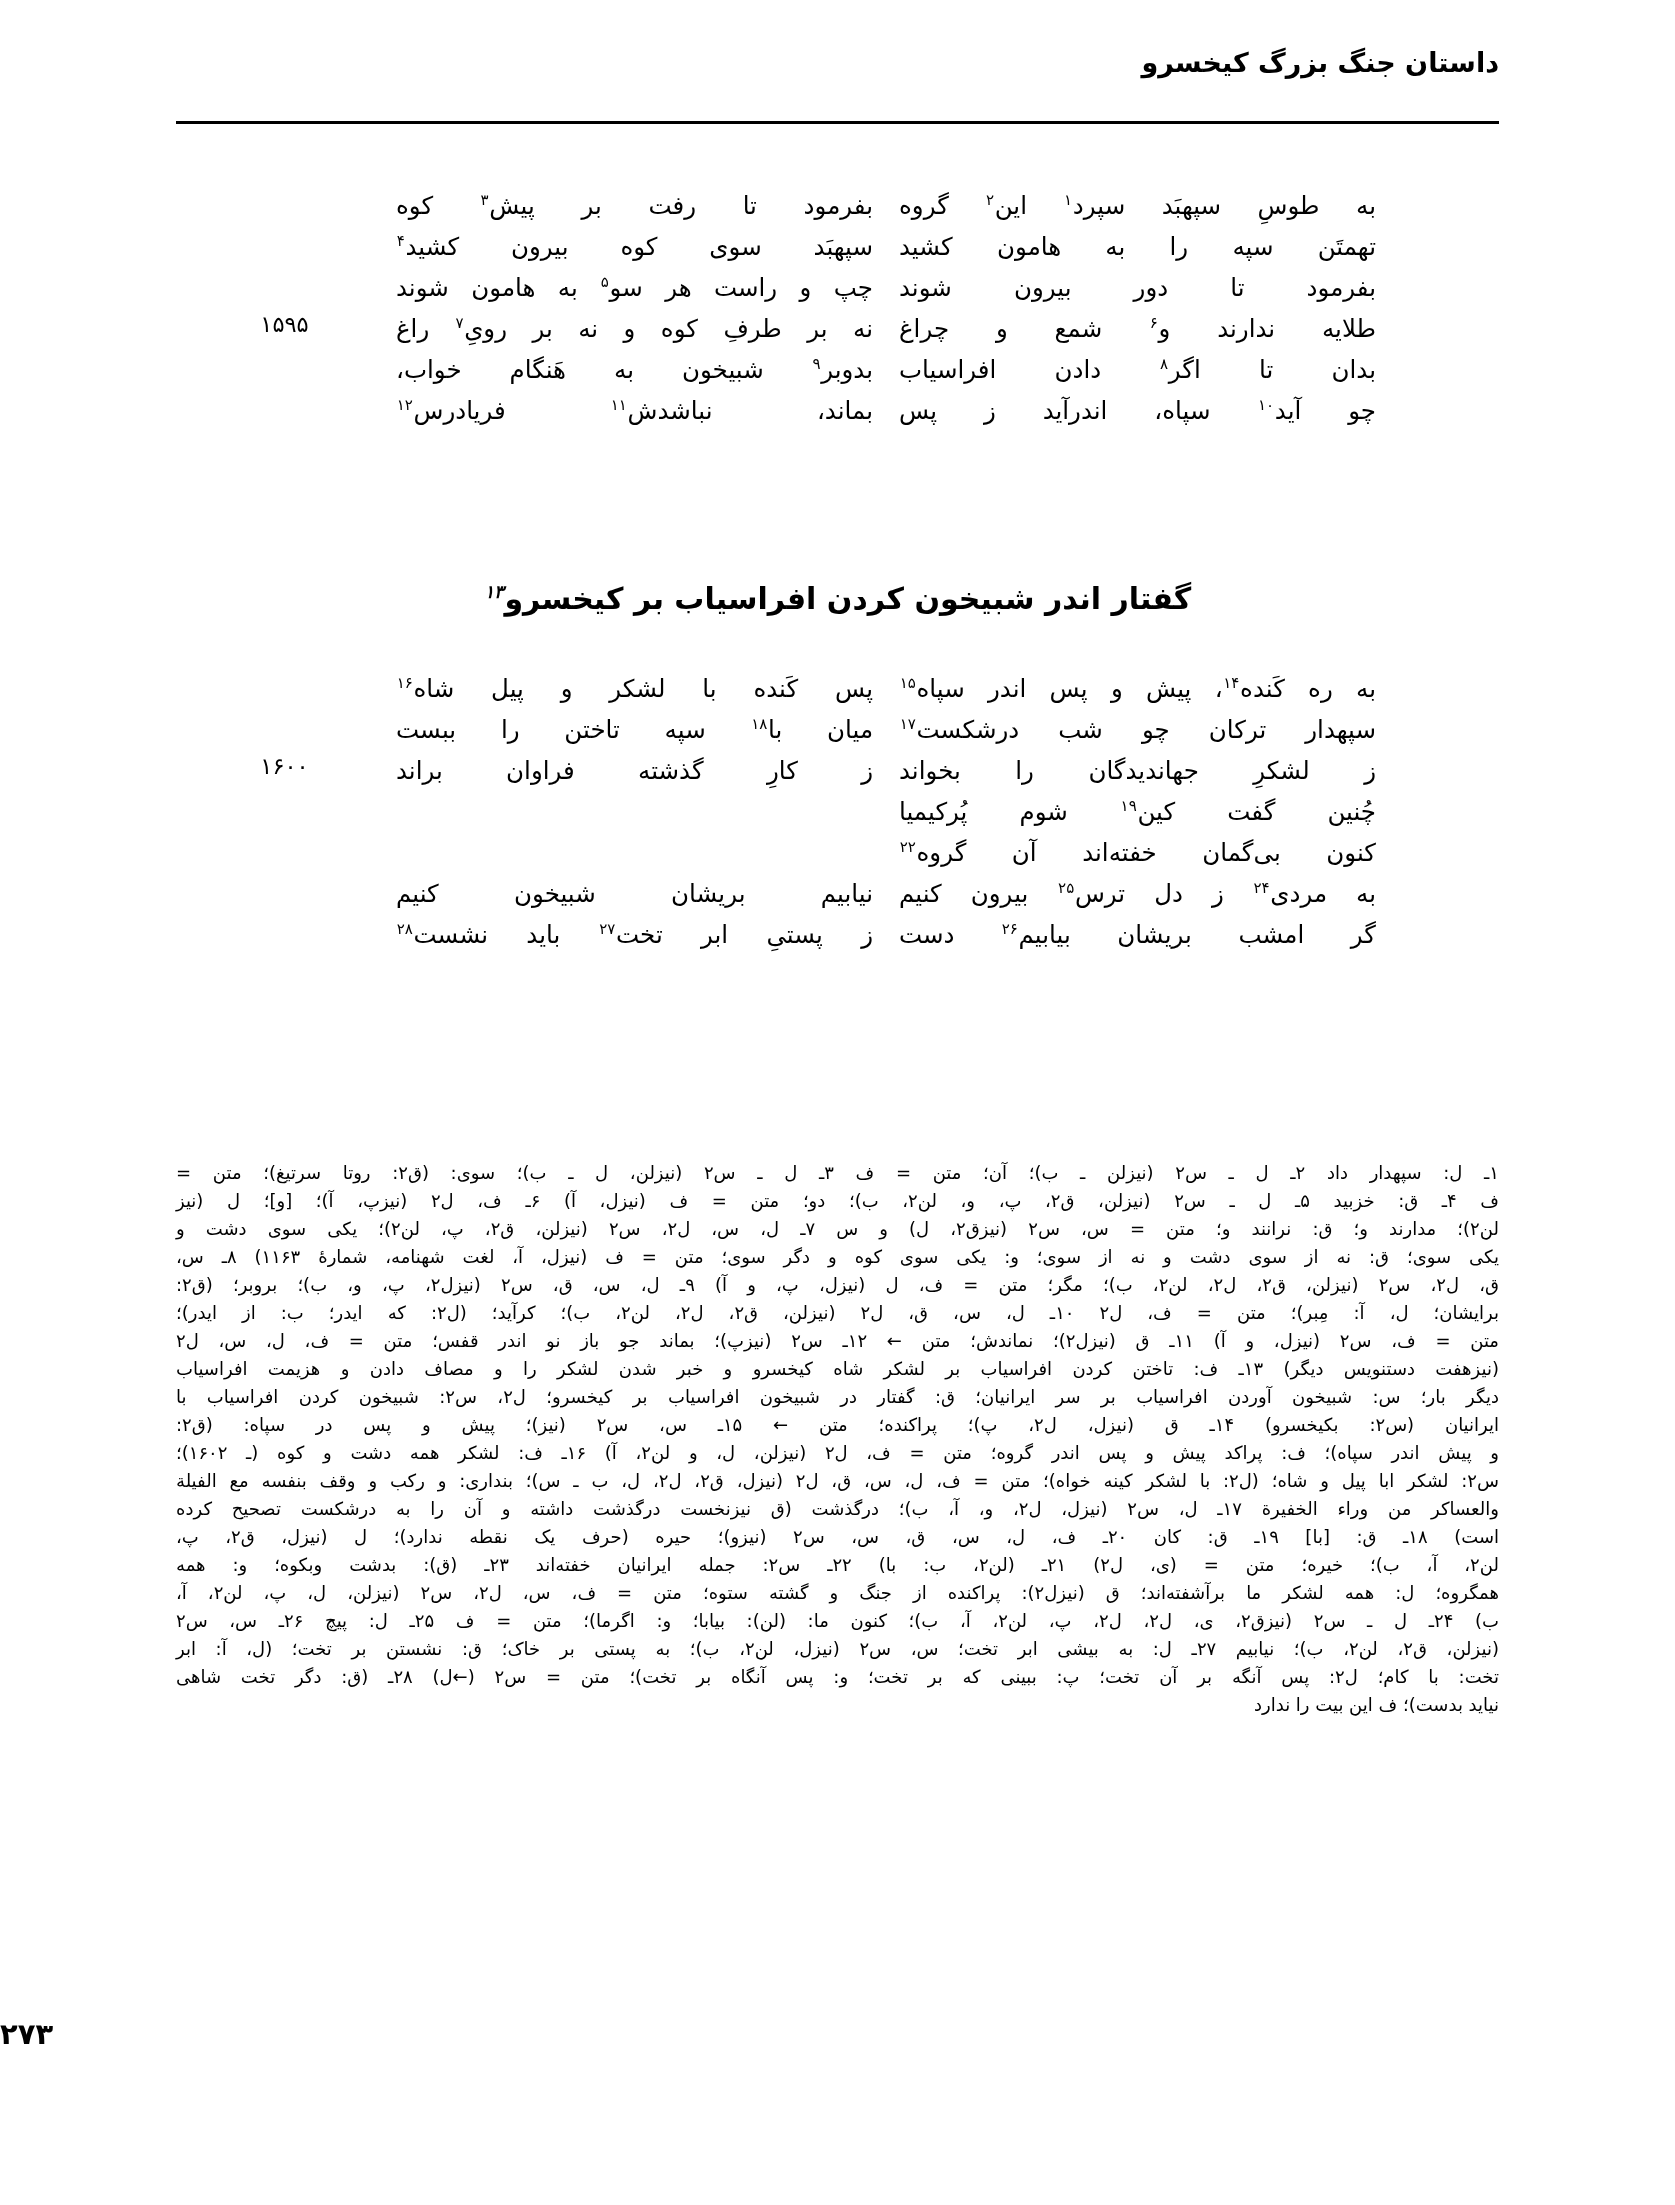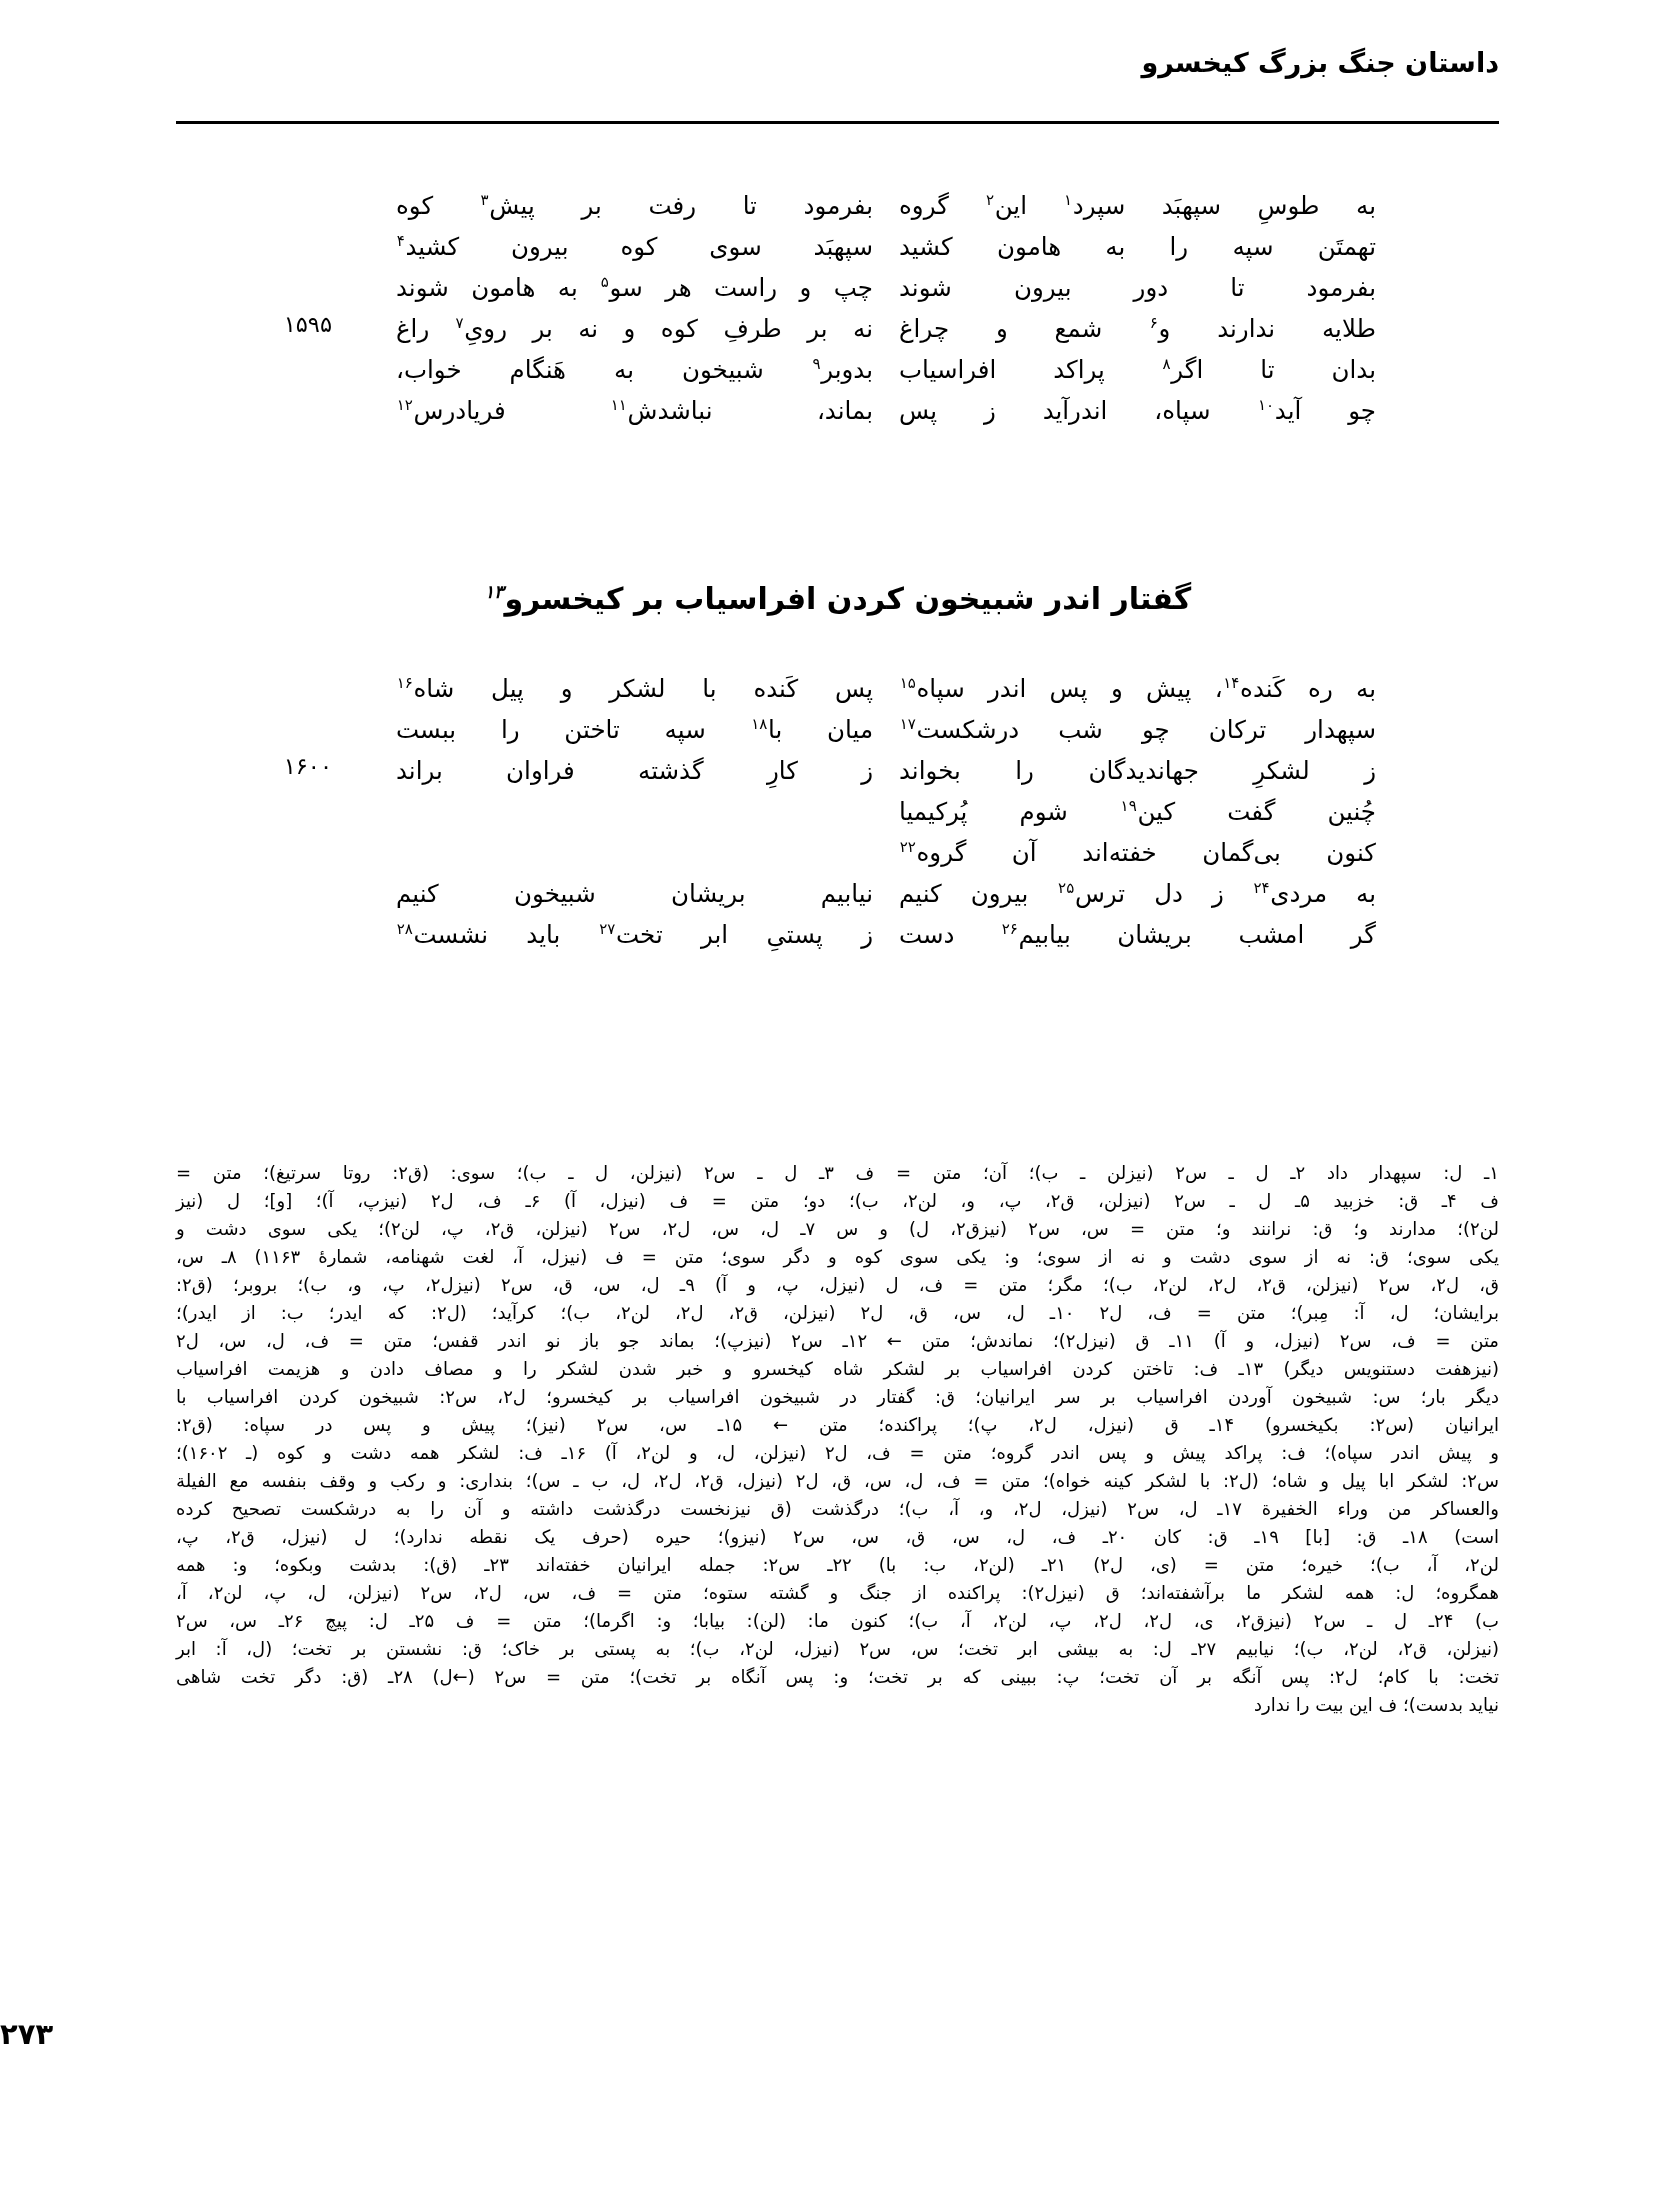--- a/index.html
+++ b/index.html
@@ -69,21 +69,21 @@
     height: 41px;
     width: 100%;
   }
   .bayt-number {
     position: absolute;
     right: 1167px;
     top: 2.7px;
     width: 95px;
     font-size: 22.5px;
     letter-spacing: 0.7px;
-    text-align: right;
+    text-align: center;
     direction: ltr;
     unicode-bidi: isolate;
   }
   .hemistich {
     font-size: 24.5px;
     line-height: 41px;
     white-space: nowrap;
     overflow: visible;
   }
   .hemistich.first {
@@ -181,21 +181,21 @@
       <div class="bayt">
         <div class="hemistich first"><span class="w">بفرمود</span> <span class="w">تا</span> <span class="w">دور</span> <span class="w">بیرون</span> <span class="w">شوند</span></div>
         <div class="hemistich second"><span class="w">چپ</span> <span class="w">و</span> <span class="w">راست</span> <span class="w">هر</span> <span class="w">سو<sup class="fn">۵</sup></span> <span class="w">به</span> <span class="w">هامون</span> <span class="w">شوند</span></div>
       </div>
       <div class="bayt">
         <div class="bayt-number">۱۵۹۵</div>
         <div class="hemistich first"><span class="w">طلایه</span> <span class="w">ندارند</span> <span class="w">و<sup class="fn">۶</sup></span> <span class="w">شمع</span> <span class="w">و</span> <span class="w">چراغ</span></div>
         <div class="hemistich second"><span class="w">نه</span> <span class="w">بر</span> <span class="w">طرفِ</span> <span class="w">کوه</span> <span class="w">و</span> <span class="w">نه</span> <span class="w">بر</span> <span class="w">رویِ<sup class="fn">۷</sup></span> <span class="w">راغ</span></div>
       </div>
       <div class="bayt">
-        <div class="hemistich first"><span class="w">بدان</span> <span class="w">تا</span> <span class="w">اگر<sup class="fn">۸</sup></span> <span class="w">پراکد</span> <span class="w">افراسیاب</span></div>
+        <div class="hemistich first"><span class="w">بدان</span> <span class="w">تا</span> <span class="w">اگر<sup class="fn">۸</sup></span> <span class="w">دادن</span> <span class="w">افراسیاب</span></div>
         <div class="hemistich second"><span class="w">بدوبر<sup class="fn">۹</sup></span> <span class="w">شبیخون</span> <span class="w">به</span> <span class="w">هَنگام</span> <span class="w">خواب،</span></div>
       </div>
       <div class="bayt">
         <div class="hemistich first"><span class="w">چو</span> <span class="w">آید<sup class="fn">۱۰</sup></span> <span class="w">سپاه،</span> <span class="w">اندرآید</span> <span class="w">ز</span> <span class="w">پس</span></div>
         <div class="hemistich second"><span class="w">بماند،</span> <span class="w">نباشدش<sup class="fn">۱۱</sup></span> <span class="w">فریادرس<sup class="fn">۱۲</sup></span></div>
       </div>
     </div>
 
   <div class="section-heading">
     <span>گفتار اندر شبیخون کردن افراسیاب بر کیخسرو</span><sup class="fn">۱۳</sup>

